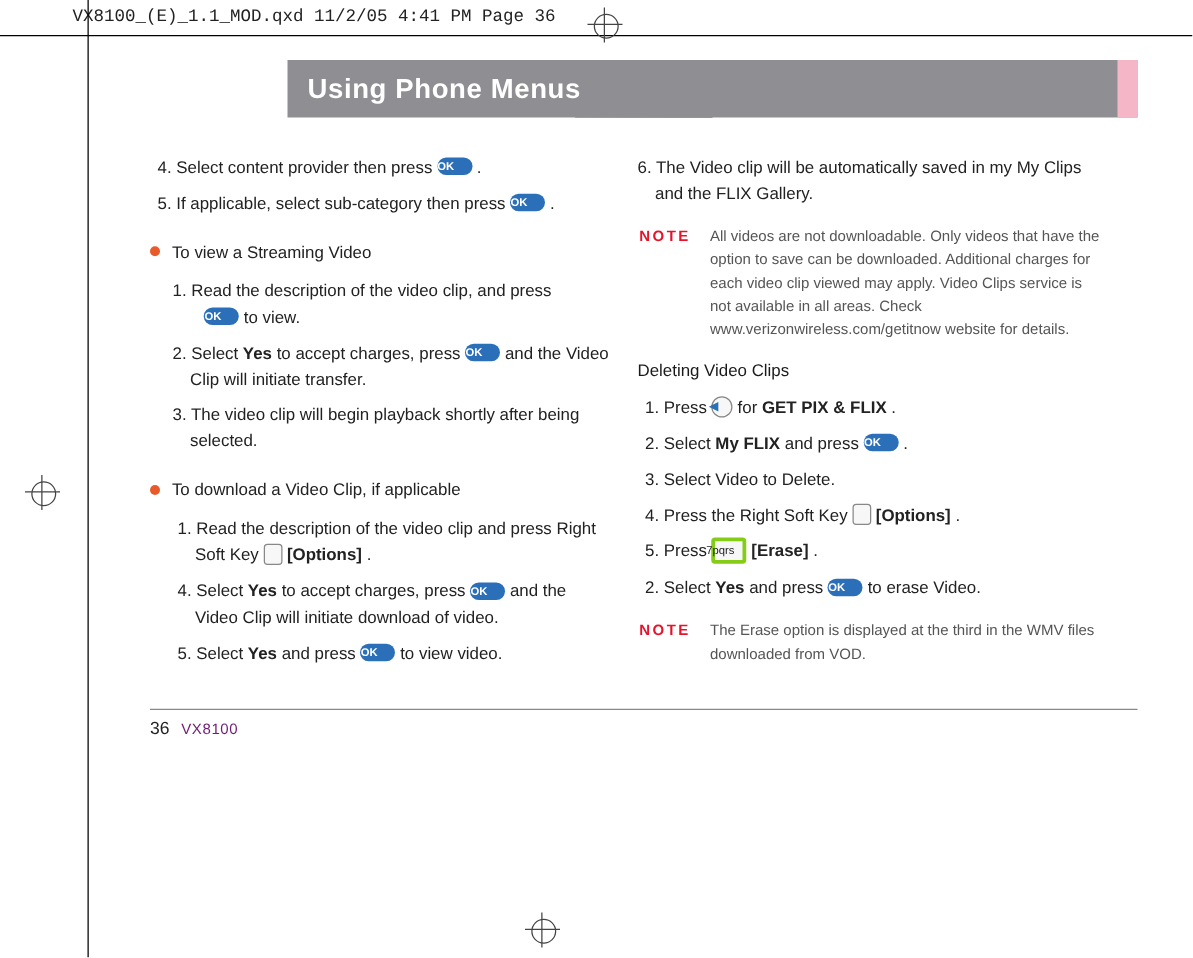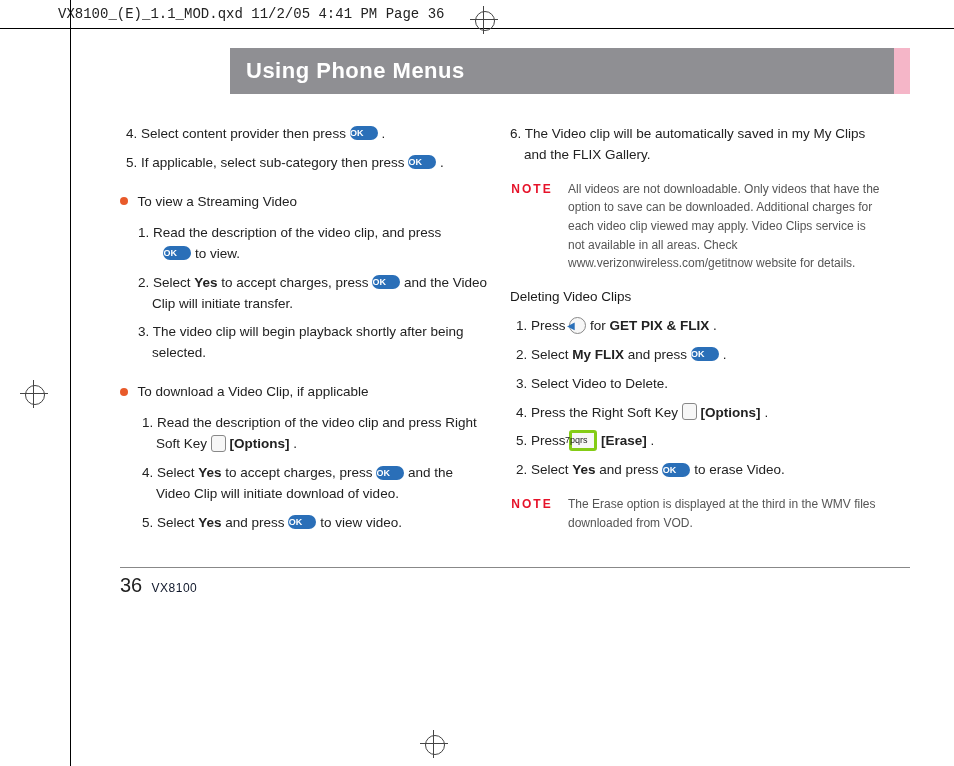--- a/index.html
+++ b/index.html
@@ -76,22 +76,22 @@
   }
   .navkey {
     display:inline-block; width:15px; height:15px; border:1px solid #888; border-radius:50%;
     background:#f7f7f7; vertical-align:middle; position:relative; top:-1px;
     font-size:10px; color:#2a6fb8; line-height:15px; text-align:center;
   }
   .note-row { display:flex; gap:14px; margin: 14px 0; font-size:12px; line-height:1.55;}
   .note-label { color:#e6132a; font-weight:bold; letter-spacing:2px; font-size:12px; min-width:44px;text-align:center;}
   .note-text { color:#555; flex:1; }
   .footer-rule { border-top:1px solid #888; margin-top: 20px; padding-top:6px; font-size:12px;}
-  .footer-rule .pnum { font-size:20px; color:#222; margin-right:6px;}
-  .footer-rule .model { color:#0f172a; letter-spacing:0.5px; }
+  .footer-rule .pnum { font-size:14px; color:#222; margin-right:6px;}
+  .footer-rule .model { color:#701a75; letter-spacing:0.5px; }
   b { font-weight:bold; }
 </style>
 </head>
 <body>
 
 <div class="frame-line-v"></div>
 <div class="print-header">VX8100_(E)_1.1_MOD.qxd  11/2/05  4:41 PM  Page 36</div>
 
 <div class="regmark" style="left:20px; top:380px;">
     <div class="cross"></div>

